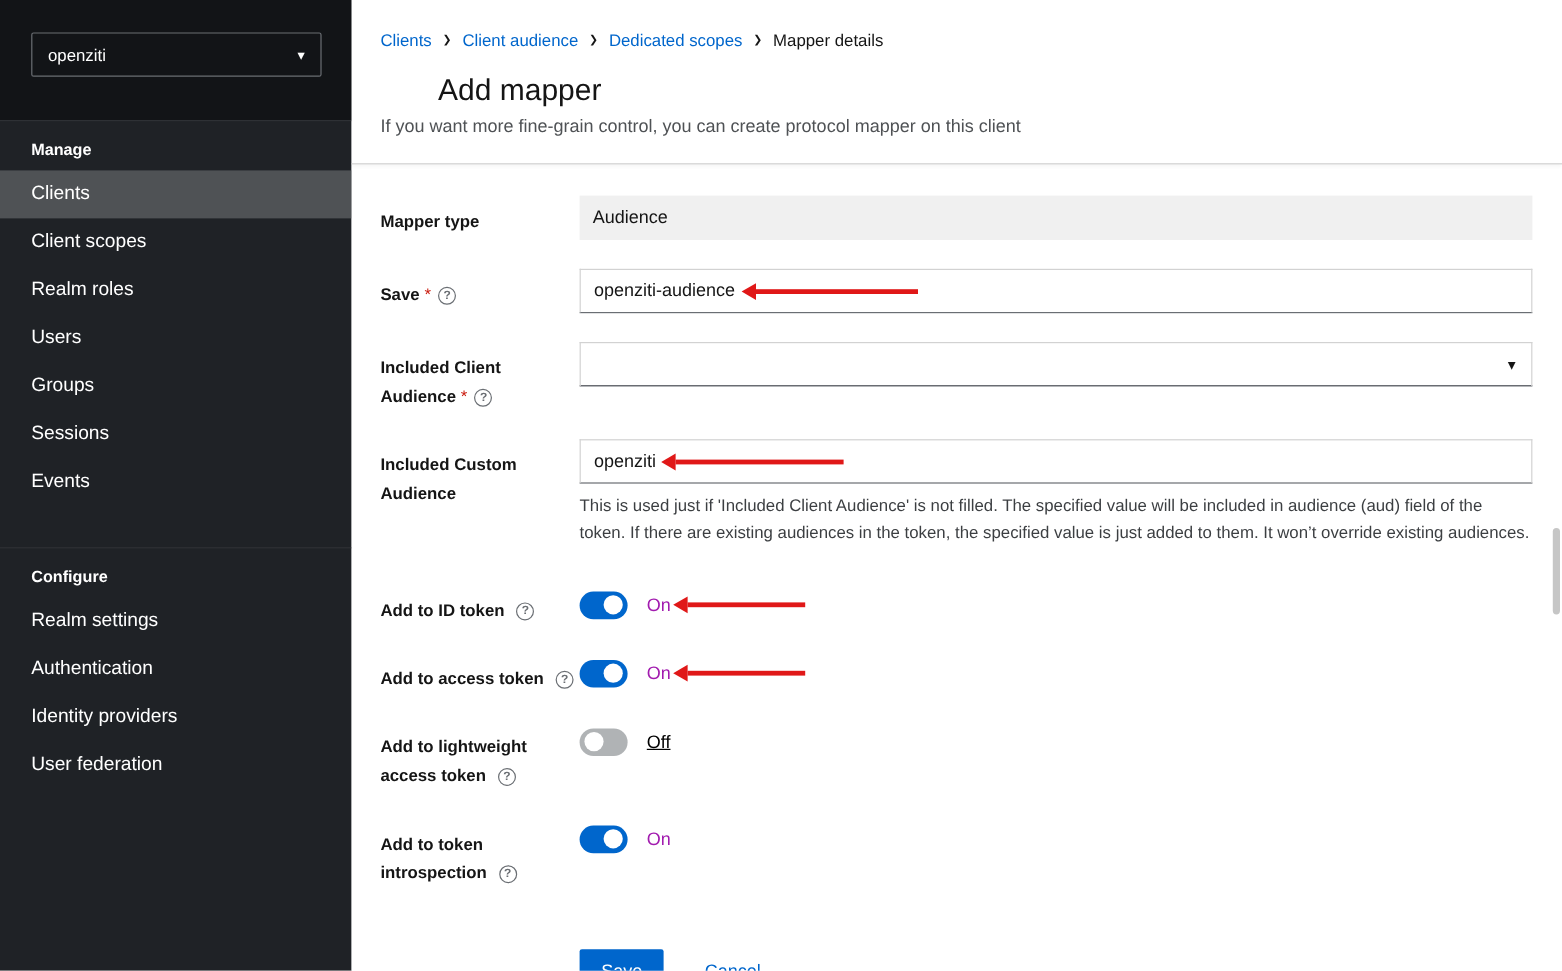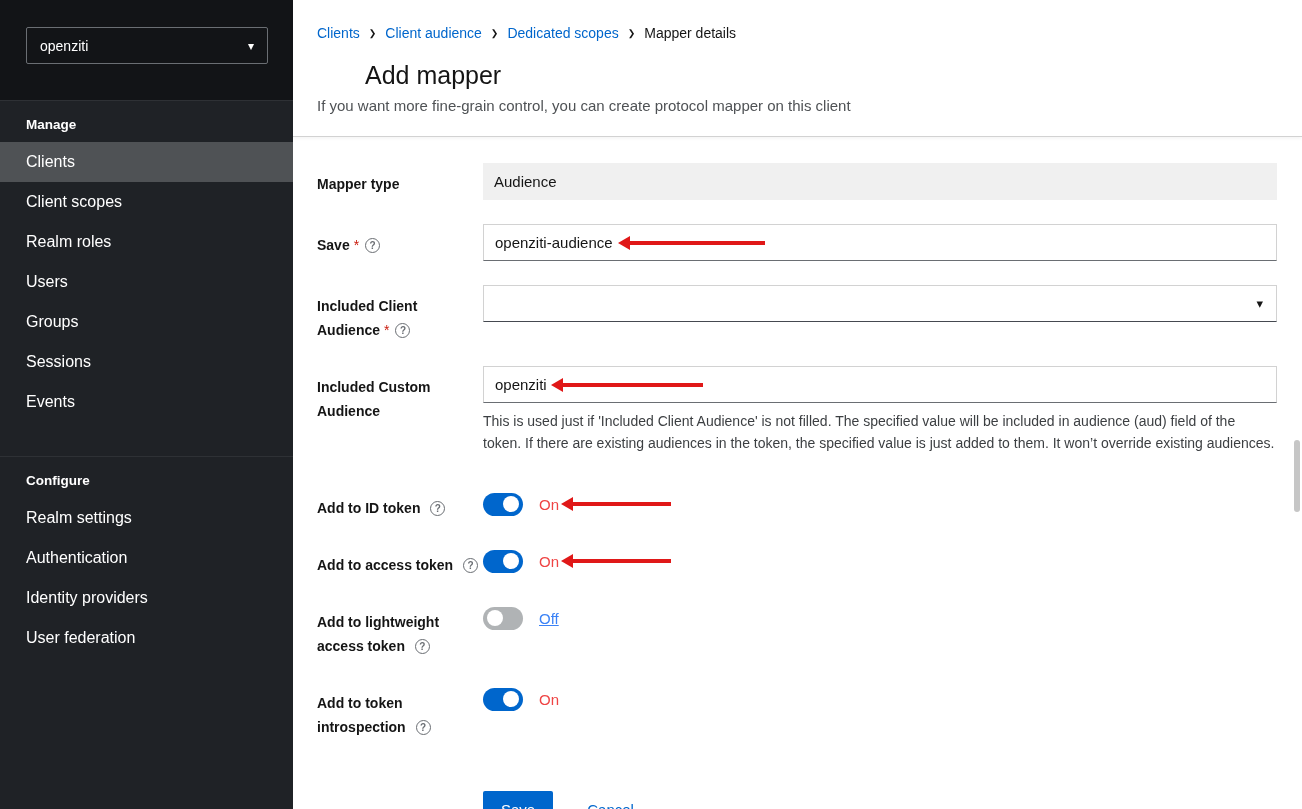--- a/index.html
+++ b/index.html
@@ -124,22 +124,22 @@
     border-radius:12px; border:none;
     background:#b0b3b5; cursor:pointer; flex:none;
   }
   .switch .knob {
     position:absolute; top:3.5px; left:4px;
     width:16px; height:16px; border-radius:50%;
     background:#ffffff;
   }
   .switch.on { background:#0066cc; }
   .switch.on .knob { left:auto; right:4px; }
-  .switch-label { margin-left:16px; font-size:15px; color:#ef4444; font-weight:400; }
-  .switch-label.off-text { color:#3b82f6;text-decoration:underline; }
+  .switch-label { margin-left:16px; font-size:15px; color:#a21caf; font-weight:400; }
+  .switch-label.off-text { color:#000000;text-decoration:underline; }
 
   
   .annot-arrow {
     height:4px; background:#e01818;
     display:none; position:relative;
   }
   .annot-arrow.visible { display:inline-block; }
   .annot-arrow::before {
     content:""; position:absolute; left:-12px; top:50%;
     transform:translateY(-50%);

